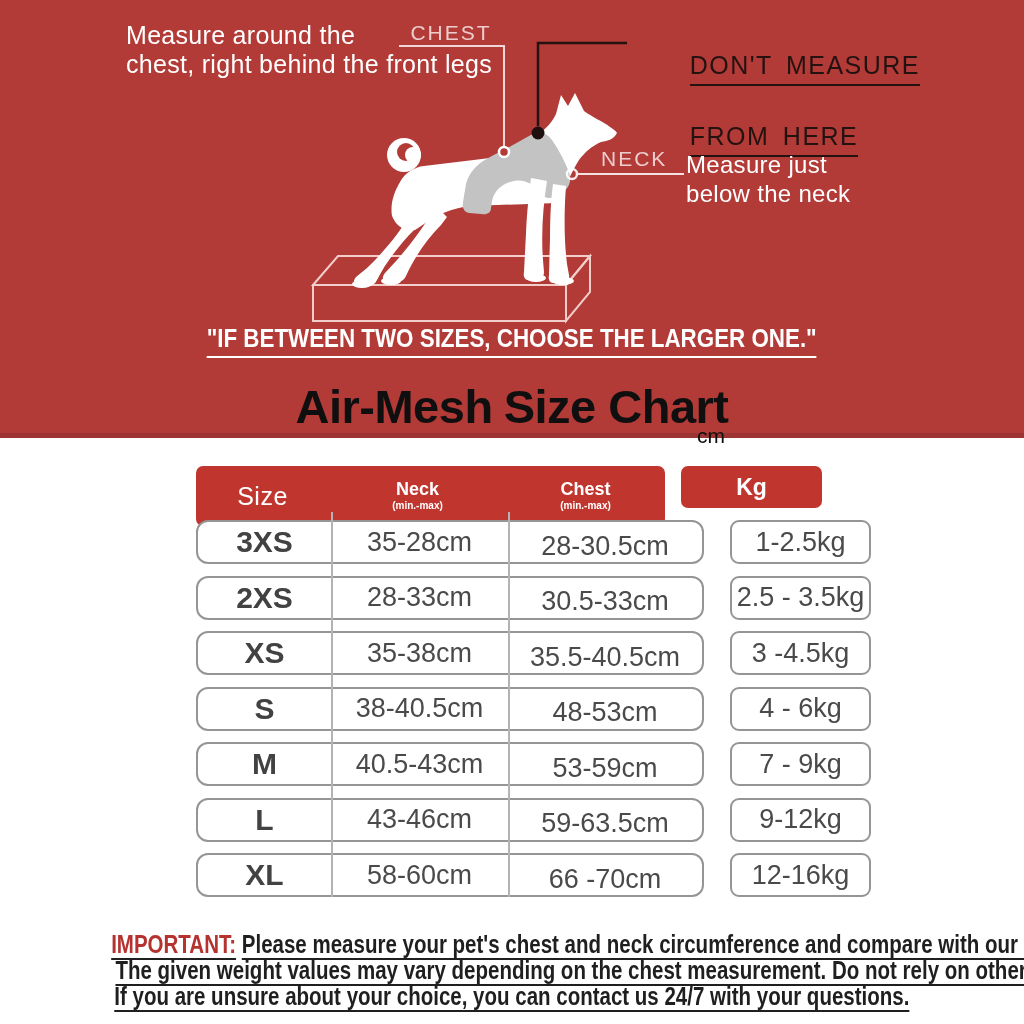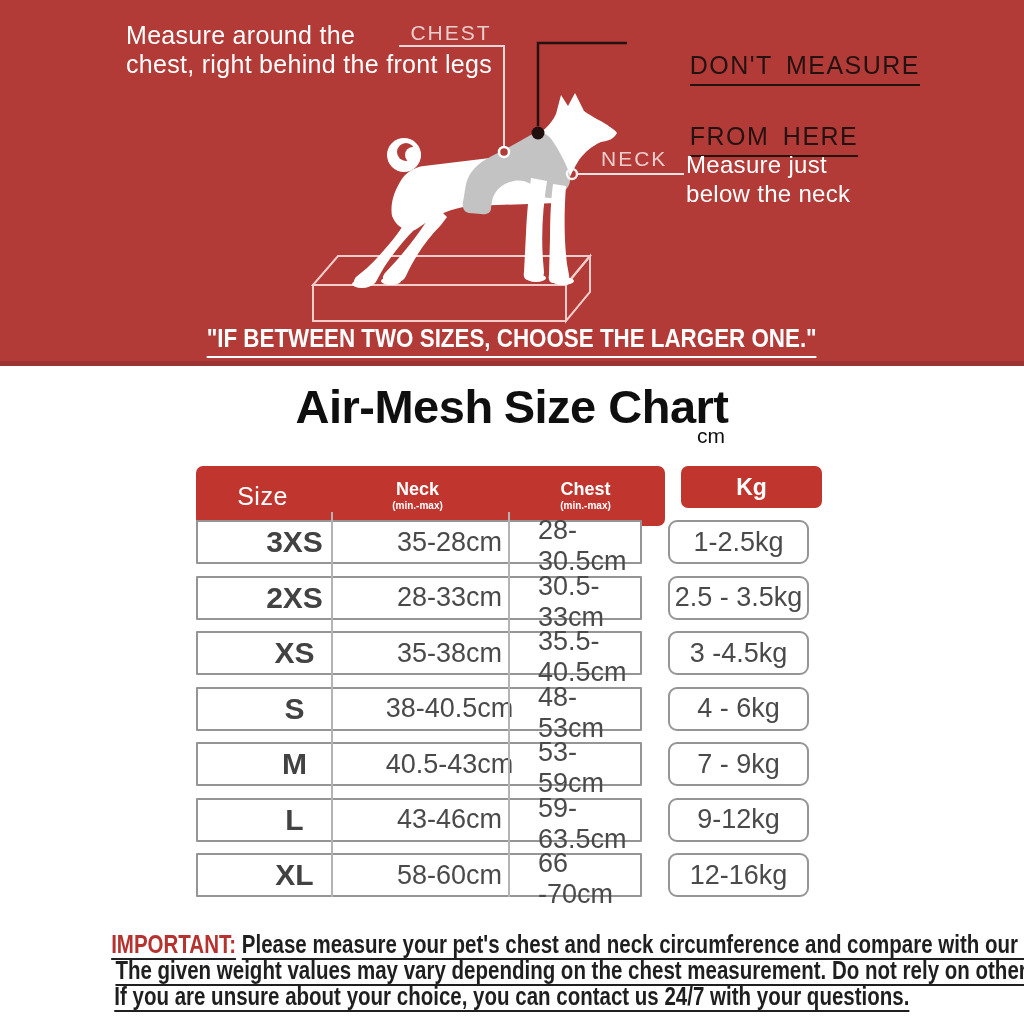--- a/index.html
+++ b/index.html
@@ -1,20 +1,20 @@
 <!DOCTYPE html>
 <html><head>
 <meta charset="utf-8">
 <style>
   html,body{margin:0;padding:0;}
   body{width:1024px;height:1024px;position:relative;background:#ffffff;
        font-family:"Liberation Sans",sans-serif;overflow:hidden;}
 
   
-  .red-band{position:absolute;left:0;top:0;width:1024px;height:366px;
+  .red-band{position:absolute;left:0;top:0;width:1024px;height:438px;
             background:#b23a37;border-bottom:5px solid #9b3432;box-sizing:border-box;}
   .diagram{position:absolute;left:0;top:0;}
 
   .lbl{position:absolute;white-space:pre;}
   .instr{color:#ffffff;font-size:25px;line-height:29px;letter-spacing:.3px;}
   .chest-instr{left:126px;top:21px;}
   .neck-instr{left:686px;top:150px;font-size:24px;}
   .tag{color:rgba(255,255,255,.75);font-size:21px;letter-spacing:2px;}
   .chest-tag{left:398px;top:21px;width:106px;text-align:center;}
   .neck-tag{left:601px;top:147px;}
@@ -41,22 +41,22 @@
             justify-content:center;color:#ffffff;font-weight:bold;font-size:23px;}
   .h-size{width:133px;display:flex;align-items:center;justify-content:center;
           font-size:25px;letter-spacing:.5px;}
   .h-col{width:177px;display:flex;flex-direction:column;align-items:center;justify-content:center;}
   .h-col.flex1{width:auto;flex:1;}
   .h-main{font-size:18px;font-weight:bold;line-height:19px;}
   .h-sub{font-size:10px;font-weight:bold;line-height:13px;}
 
   .tbody{position:absolute;left:196px;top:520px;display:flex;flex-direction:column;gap:11.5px;}
   .trow{display:flex;height:44px;}
-  .rowmain{width:446px;box-sizing:border-box;border:2px solid #959595;border-radius:1px;
-           background:#ffffff;display:flex;padding-left:30px;}
+  .rowmain{width:508px;box-sizing:border-box;border:2px solid #959595;border-radius:12px;
+           background:#ffffff;display:flex;}
   .cell{display:flex;align-items:center;justify-content:center;
         font-size:27px;color:#4a4a4a;}
   .c-size{width:133px;font-size:30px;font-weight:bold;color:#424242;}
   .c-neck{width:177px;}
   .c-chest{flex:1;transform:translateY(4px);}
   .rowkg{width:141px;margin-left:26px;box-sizing:border-box;border:2px solid #959595;
          border-radius:9px;background:#ffffff;display:flex;align-items:center;
          justify-content:center;font-size:27px;color:#4a4a4a;}
   .vdiv{position:absolute;top:512px;width:2px;height:385px;background:#b3b3b3;}
   .vdiv1{left:331px;} .vdiv2{left:508px;}

